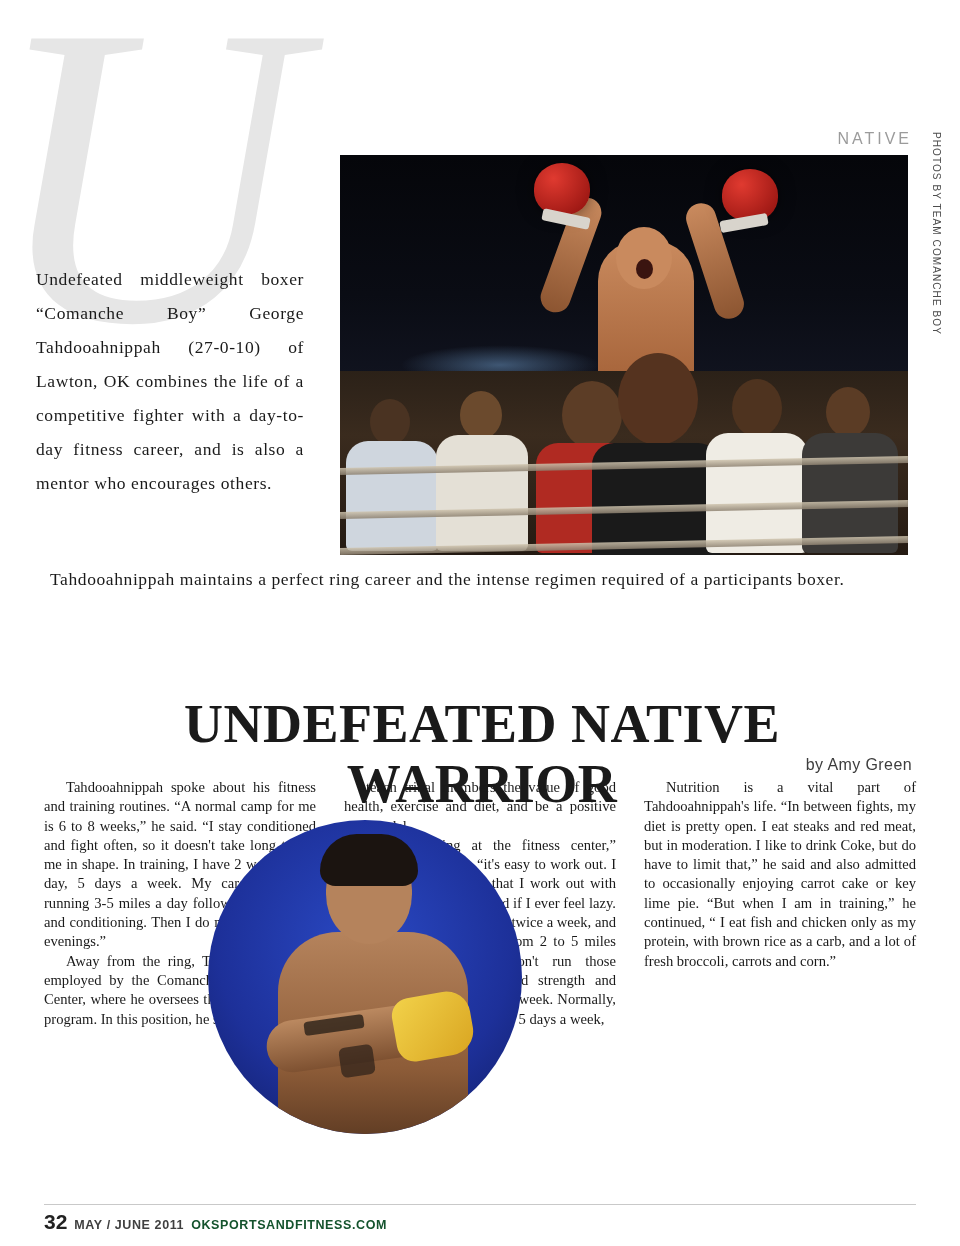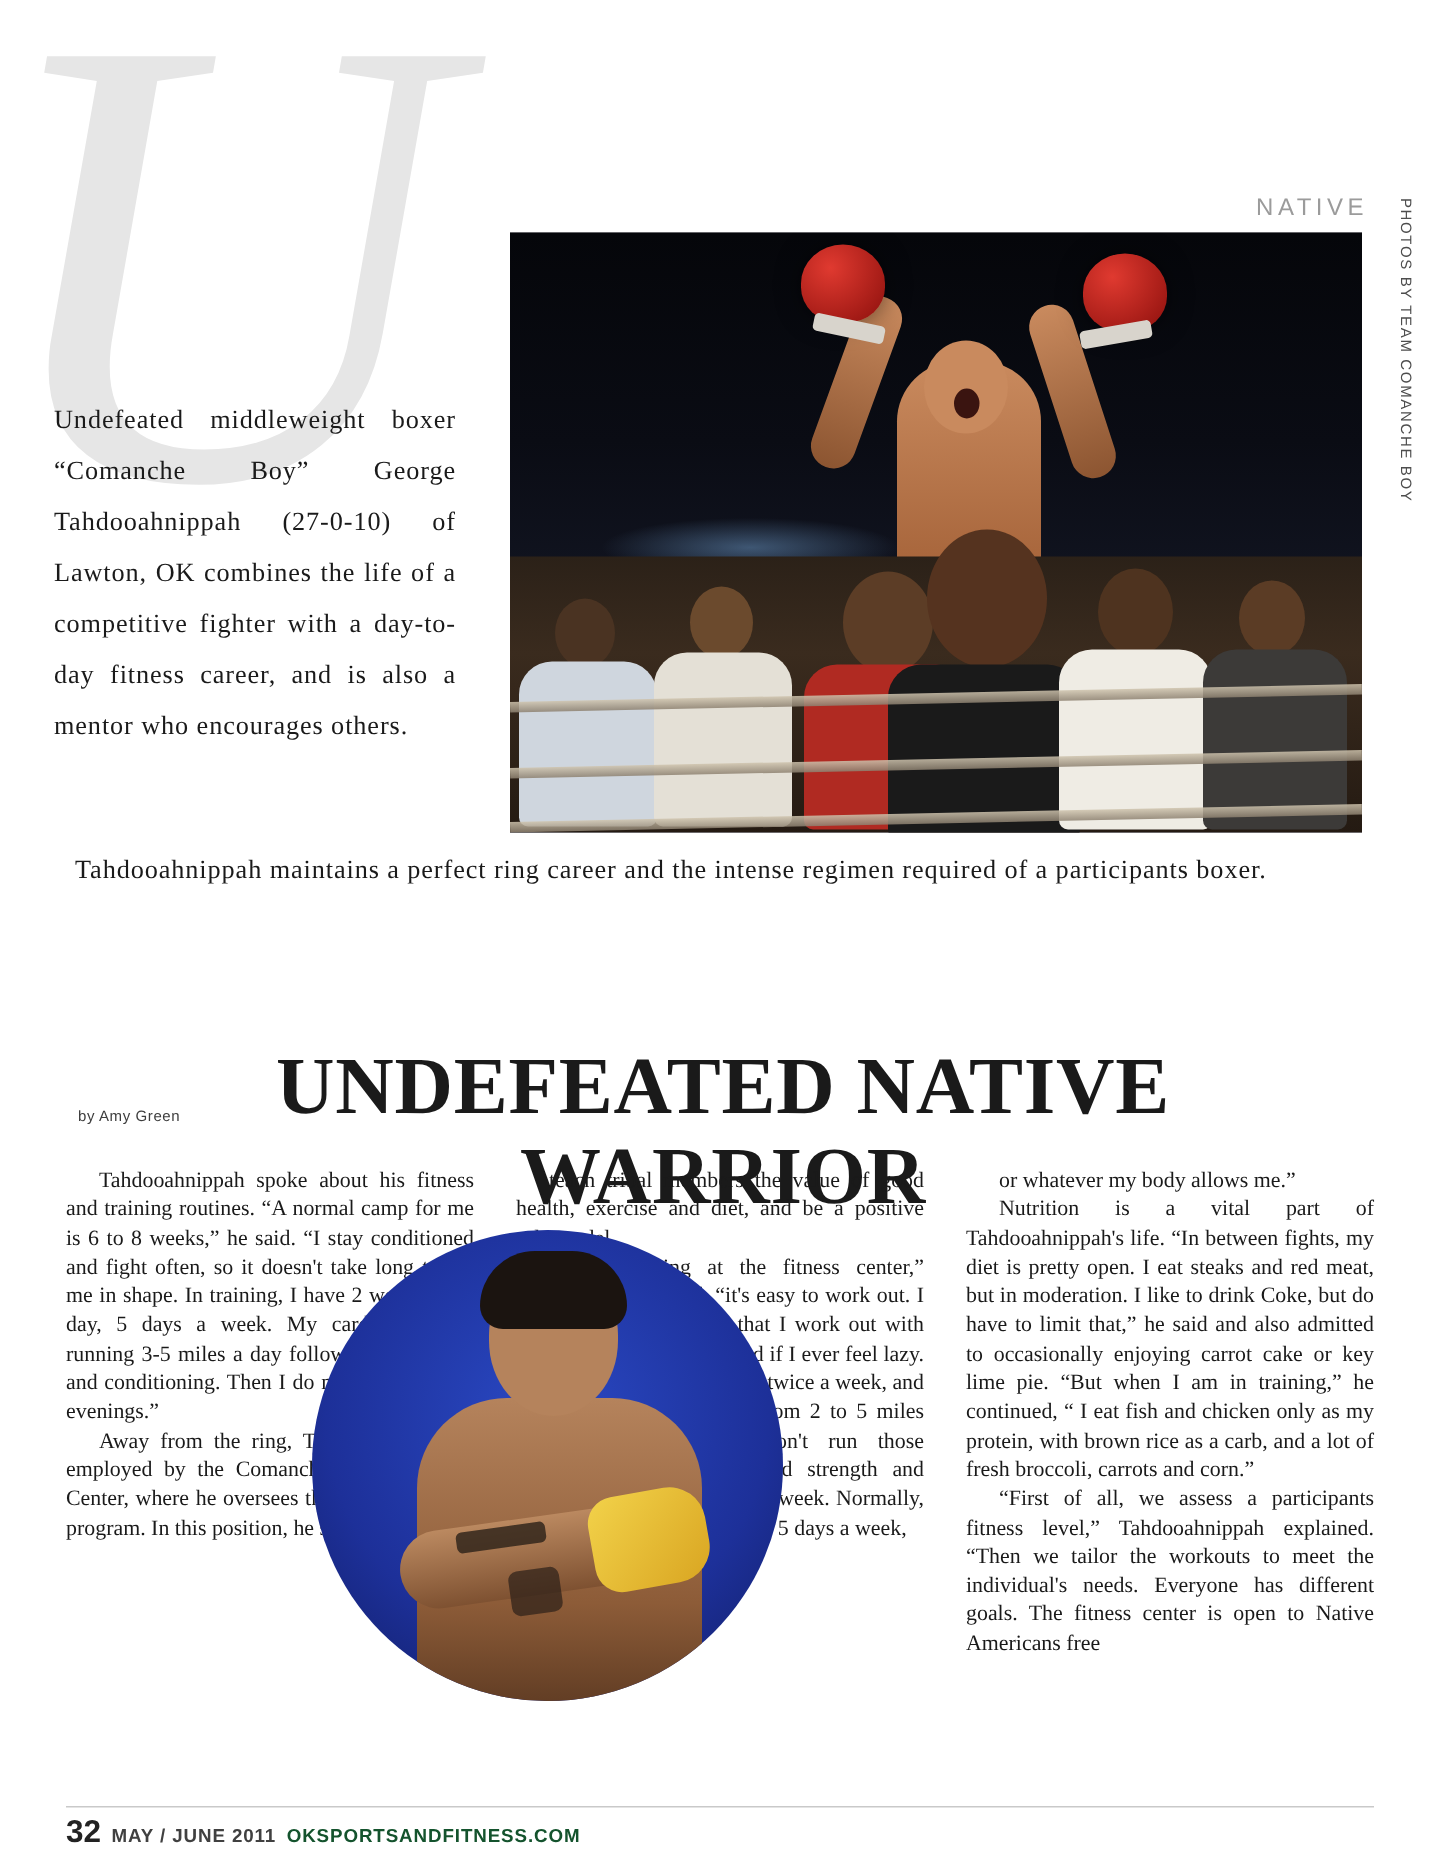--- a/index.html
+++ b/index.html
@@ -180,24 +180,25 @@
     width: 860px;
     font-size: 54px;
     line-height: 60px;
     letter-spacing: .5px;
     text-align: center;
     z-index: 3;
   }
   .byline {
     position: absolute;
     left: 52px;
-    top: 739px;
+    top: 756px;
     width: 860px;
+    text-align: right;
     font-family: "Liberation Sans", sans-serif;
-    font-size: 10px;
+    font-size: 16px;
     color: #3d3d3d;
     letter-spacing: .4px;
     z-index: 3;
   }
 
   
   .cols {
     position: absolute;
     left: 44px;
     top: 778px;
@@ -373,23 +374,21 @@
 <div class="cols">
   <div class="col col1">
     <p>Tahdooahnippah spoke about his fitness and training routines. “A normal camp for me is 6 to 8 weeks,” he said. “I stay conditioned and fight often, so it doesn't take long to get me in shape. In training, I have 2 work-outs a day, 5 days a week. My cardio includes running 3-5 miles a day followed by strength and conditioning. Then I do my boxing in the evenings.”</p>
     <p>Away from the ring, Tahdooahnippah is employed by the Comanche Nation Fitness Center, where he oversees the diabetes fitness program. In this position, he strives to</p>
   </div>
   <div class="col col2">
     <p>teach tribal members the value of good health, exercise and diet, and be a positive role model.</p>
     <p>“With working at the fitness center,” Tahdooahnippah said, “it's easy to work out. I have several colleagues that I work out with and they keep me motivated if I ever feel lazy. In between fights, I do yoga twice a week, and run 3 to 4 times a week, from 2 to 5 miles each session. When I don't run those distances, I run sprints, and strength and endurance train three times a week. Normally, my workouts are twice a day, 5 days a week,</p>
   </div>
   <div class="col col3">
-    <p>or whatever my body allows me.”</p>
     <p>Nutrition is a vital part of Tahdooahnippah's life. “In between fights, my diet is pretty open. I eat steaks and red meat, but in moderation. I like to drink Coke, but do have to limit that,” he said and also admitted to occasionally enjoying carrot cake or key lime pie. “But when I am in training,” he continued, “ I eat fish and chicken only as my protein, with brown rice as a carb, and a lot of fresh broccoli, carrots and corn.”</p>
-    <p>“First of all, we assess a participants fitness level,” Tahdooahnippah explained. “Then we tailor the workouts to meet the individual's needs. Everyone has different goals. The fitness center is open to Native Americans free</p>
   </div>
 </div>
 
 <div class="portrait">
   <div class="p-torso"></div>
   <div class="p-head"></div>
   <div class="p-hair"></div>
   <div class="p-arm"></div>
   <div class="p-tattoo"></div>
   <div class="p-tattoo2"></div>

